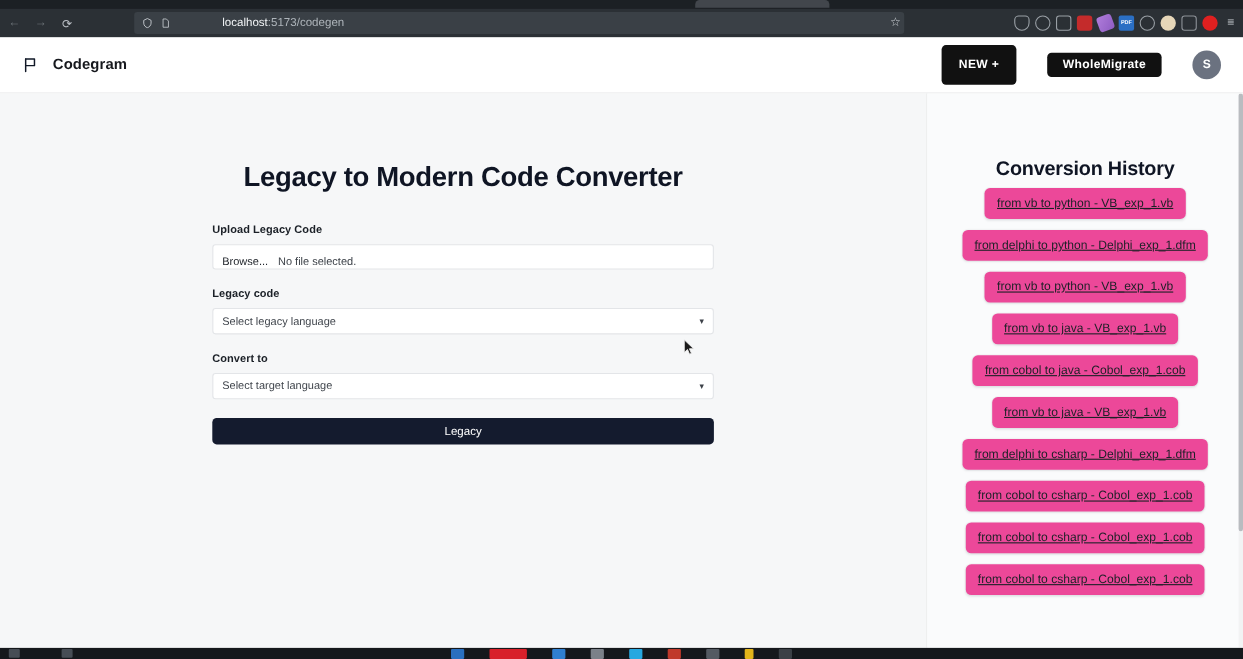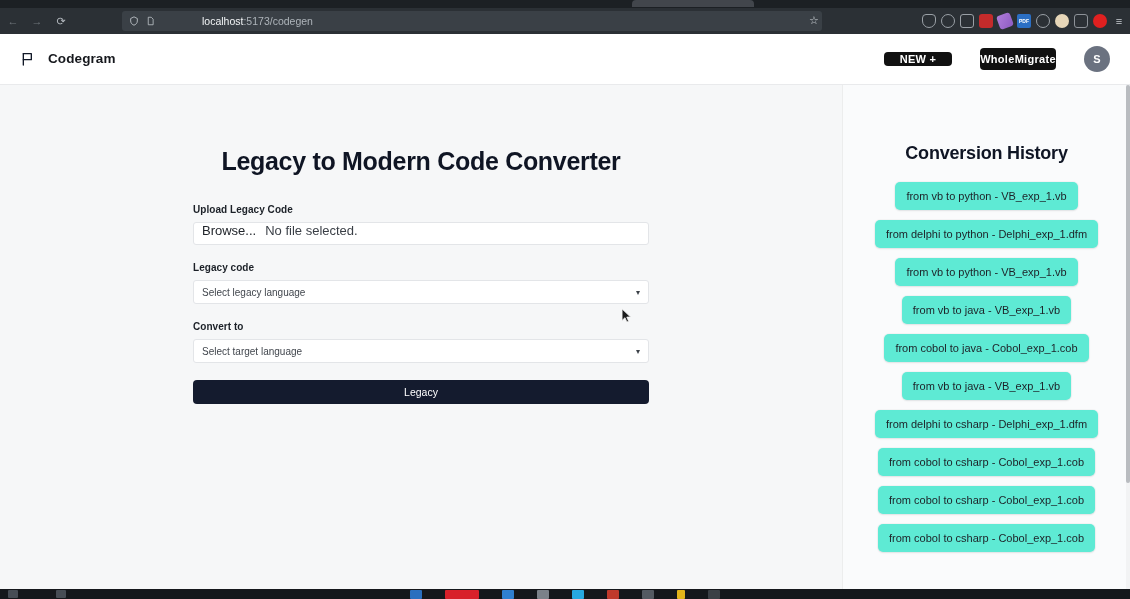--- a/index.html
+++ b/index.html
@@ -79,22 +79,22 @@
   .brand-name { font-size: 13.5px; font-weight: bold; color: #16181d; letter-spacing: .1px; }
   .header-right {
     margin-left: auto; display: flex; align-items: center; gap: 28px;
   }
   .hbtn {
     background: #111111; color: #ffffff; border: none; border-radius: 4px;
     font-size: 11px; font-weight: bold; letter-spacing: .3px;
     font-family: "Liberation Sans", sans-serif;
     display: flex; align-items: center; justify-content: center;
   }
-  .hbtn.new { width: 68px; height: 14px; }
-  .hbtn.migrate { width: 76px; height: 22px; }
+  .hbtn.new { width: 68px; height: 36px; }
+  .hbtn.migrate { width: 104px; height: 22px; }
   .avatar {
     width: 26px; height: 26px; border-radius: 50%;
     background: #6b7280; color: #ffffff;
     display: flex; align-items: center; justify-content: center;
     font-size: 11px; font-weight: bold;
   }
 
   .body-row { display: flex; height: 504px; }
 
   
@@ -107,22 +107,22 @@
   .page-title {
     text-align: center; font-size: 25px; font-weight: bold;
     color: #0f1524; letter-spacing: -.3px; margin-bottom: 28px;
   }
   .field-label {
     font-size: 10px; font-weight: bold; color: #1b2027;
     margin-bottom: 7px; letter-spacing: .05px;
   }
   .file-input {
     height: 23px; background: #ffffff; border: 1px solid #e3e5e8; border-radius: 3px;
-    display: flex; align-items: flex-start; padding-left: 8px; gap: 9px;
-    font-size: 13px; color: #33383f; margin-bottom: 17px;
+    display: flex; align-items: flex-end; padding-left: 8px; gap: 9px;
+    font-size: 10px; color: #33383f; margin-bottom: 17px;
   }
   .file-browse { color: #22262c; }
   .file-none   { color: #3a3f46; }
   .select-box {
     position: relative; height: 24px; background: #ffffff;
     border: 1px solid #e3e5e8; border-radius: 3px;
     display: flex; align-items: center; padding: 0 22px 0 8px;
     font-size: 10px; color: #41464d; margin-bottom: 17px; text-align: center;
   }
   .select-caret {
@@ -136,30 +136,31 @@
     display: flex; align-items: center; justify-content: center;
   }
 
   
   .history-panel {
     width: 287px; height: 504px; background: #fafbfc;
     padding-top: 58px; overflow: hidden; position: relative;
   }
   .history-title {
     text-align: center; font-size: 18px; font-weight: bold;
-    color: #0f1524; letter-spacing: -.2px; margin-bottom: 18px;
+    color: #0f1524; letter-spacing: -.2px; margin-bottom: 7px;
   }
   .history-list {
     display: flex; flex-direction: column; align-items: center; gap: 10px;
   }
   .history-item {
-    background: #5eead4; border-radius: 5px;
+    background: #ec4899; border-radius: 5px;
     box-shadow: 0 1px 2px rgba(16,24,40,.08), 0 0 0 1px rgba(16,24,40,.03);
     padding: 8px 11px; font-size: 11px; color: #1d2127;
     white-space: nowrap;
+    text-decoration: underline;
   }
   .scrollbar-track {
     position: absolute; right: 0px; top: 0px; width: 4px; height: 504px;
     background: #f2f3f4;
   }
   .scrollbar-thumb {
     position: absolute; right: 0px; top: 0px; width: 4px; height: 398px;
     background: #b9bcc0; border-radius: 2px;
   }
 

